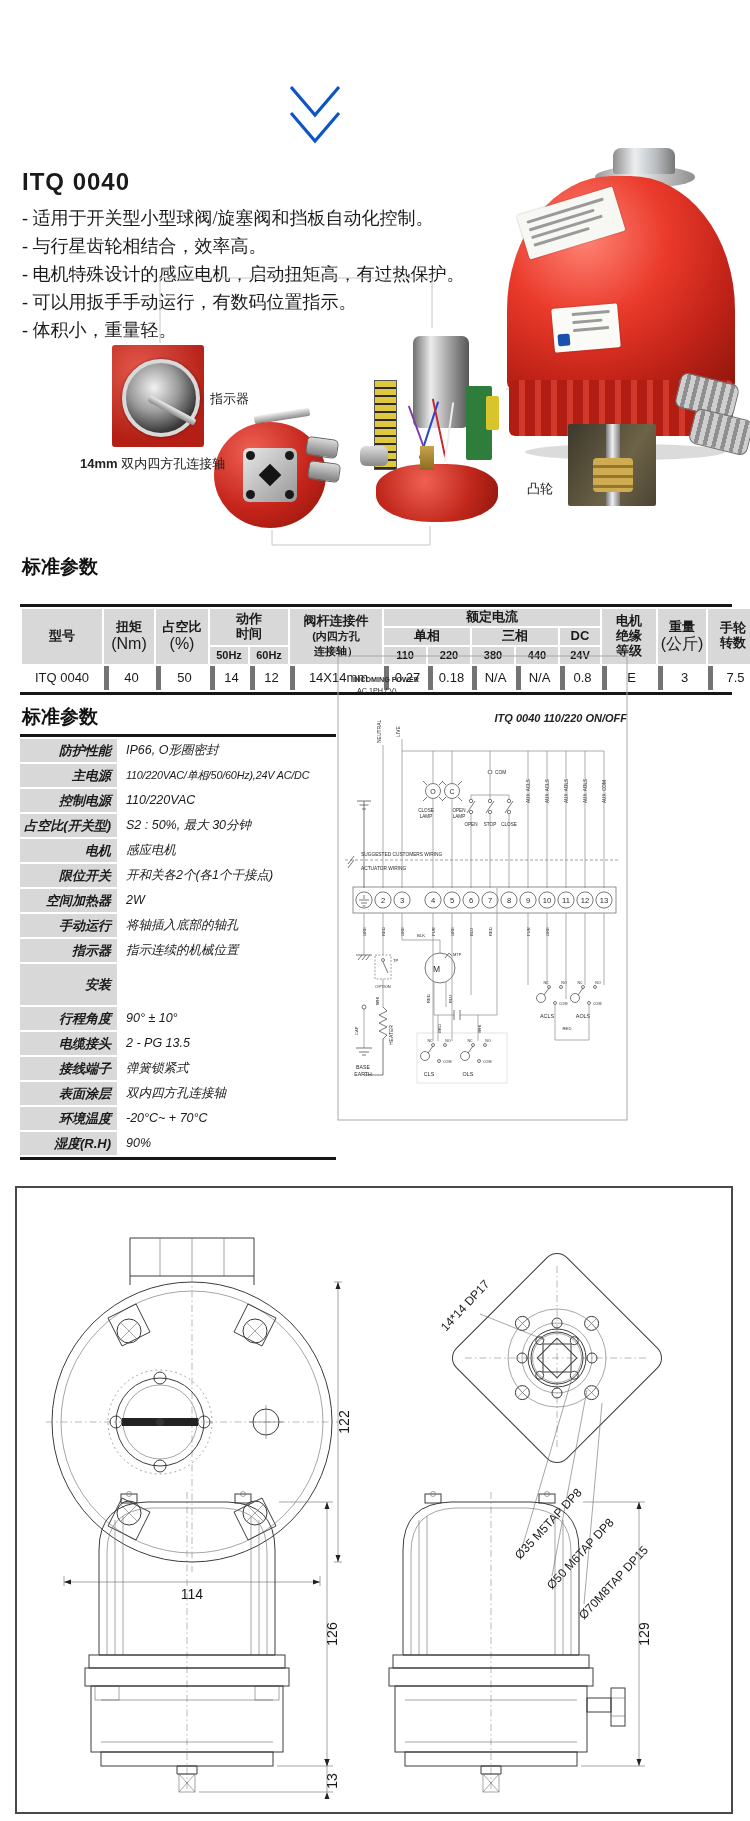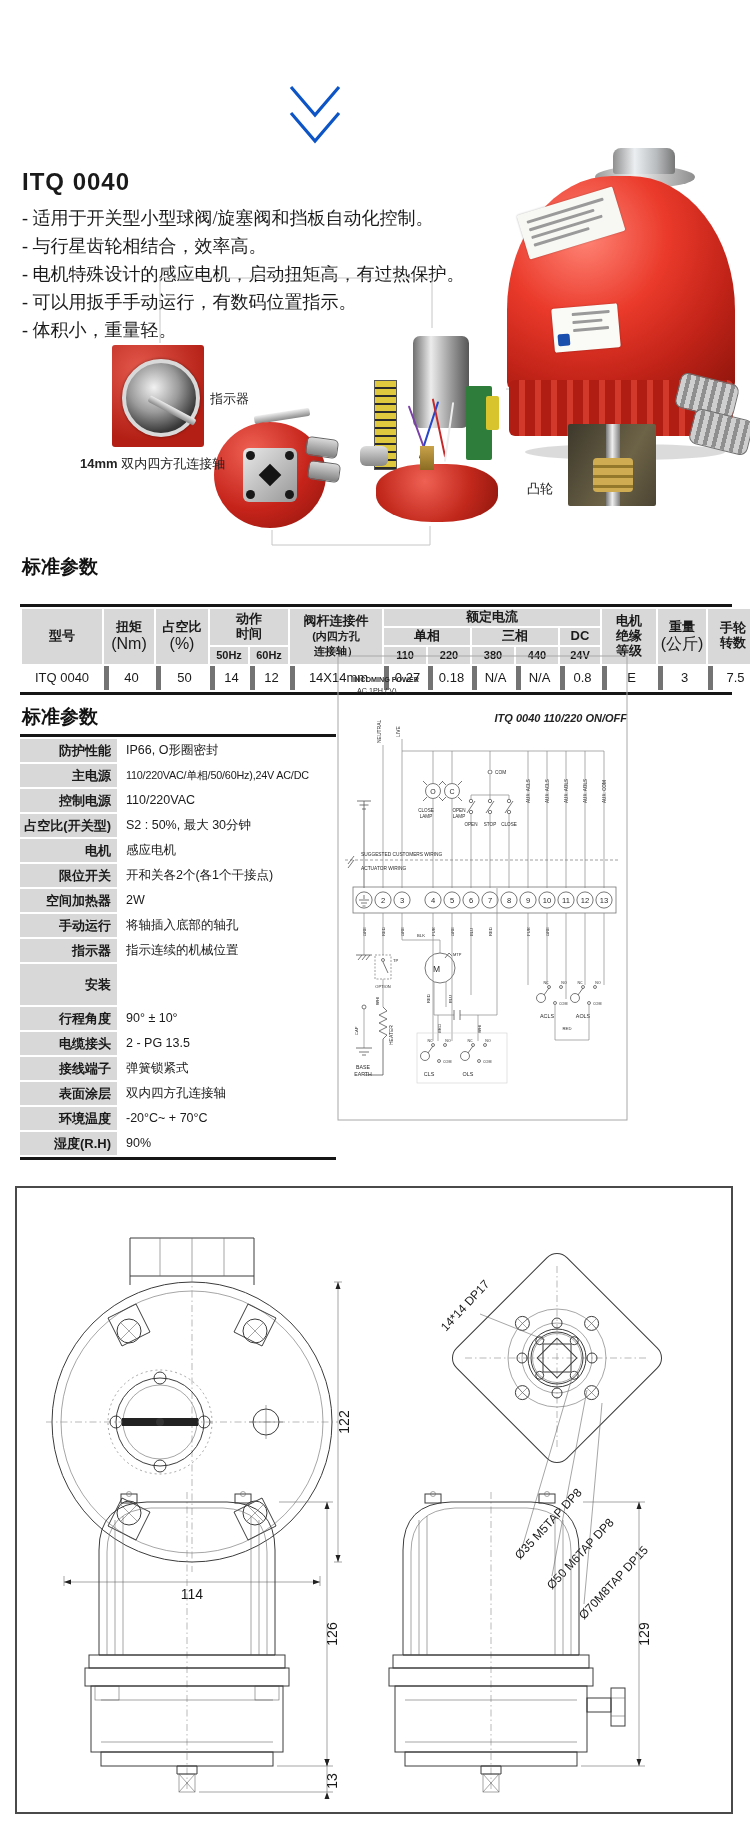--- a/index.html
+++ b/index.html
@@ -103,21 +103,21 @@
   table.perf th{background:#d8d8d8;font-size:13px;font-weight:700;text-align:center;padding:1px 0;line-height:1.15;}
   table.perf th .sub{font-size:11px;font-weight:700;}
   table.perf th .unit{font-size:16px;font-weight:400;}
   table.perf td{background:#fff;font-size:13px;text-align:center;padding:4px 0 5px;
                 border-left:5px solid #737373;}
   table.perf td.first{border-left:none;}
 
   
   .std-table{left:20px;top:734px;width:316px;border-top:3px solid #161616;border-bottom:3px solid #161616;
              padding-top:2px;}
-  .std-row{display:flex;margin-bottom:2px;}
+  .std-row{display:flex;margin-bottom:2px;font-style:italic;}
   .std-label{width:97px;background:#d8d8d8;font-size:13px;font-weight:700;text-align:right;
              padding:3px 6px 3px 2px;box-sizing:border-box;display:flex;align-items:center;justify-content:flex-end;}
   .std-val{flex:1;font-size:12.5px;padding:3px 0 3px 9px;display:flex;align-items:center;
            white-space:pre-line;line-height:1.25;}
   .std-row.h1{height:23px;} .std-row.h2{height:41px;}
   .std-row.tight .std-val{font-size:10.8px;letter-spacing:-0.2px;}
 
   
   .wiring-box{left:337px;top:655px;width:291px;height:466px;}
   .wiring-box svg{width:100%;height:100%;}

